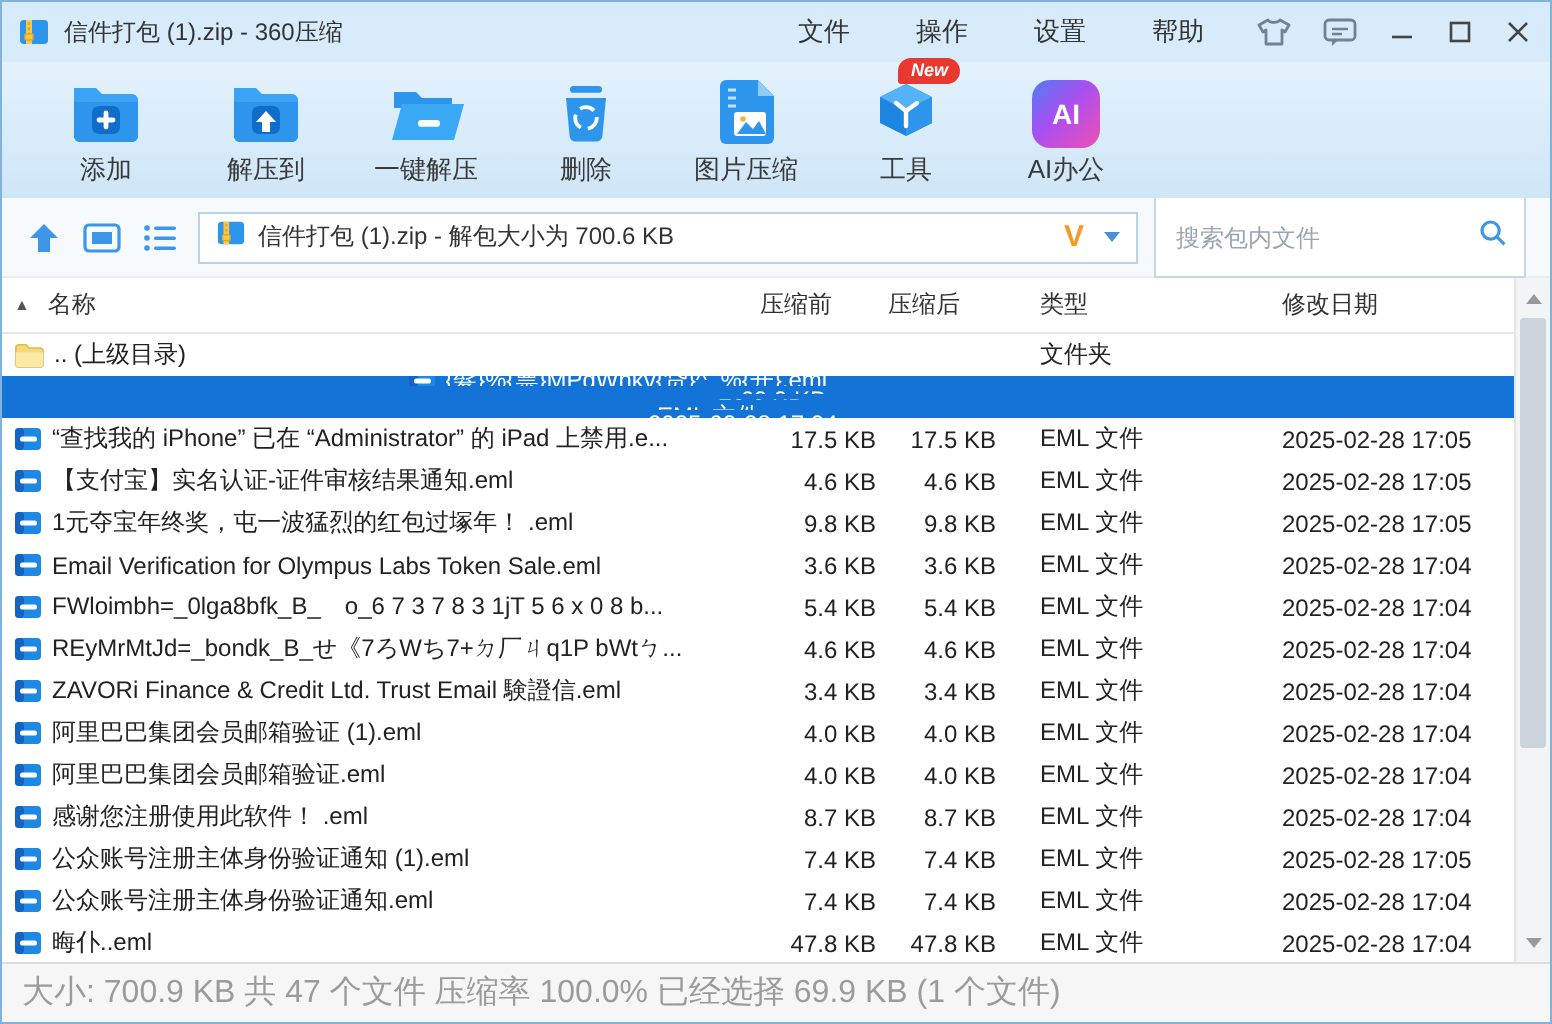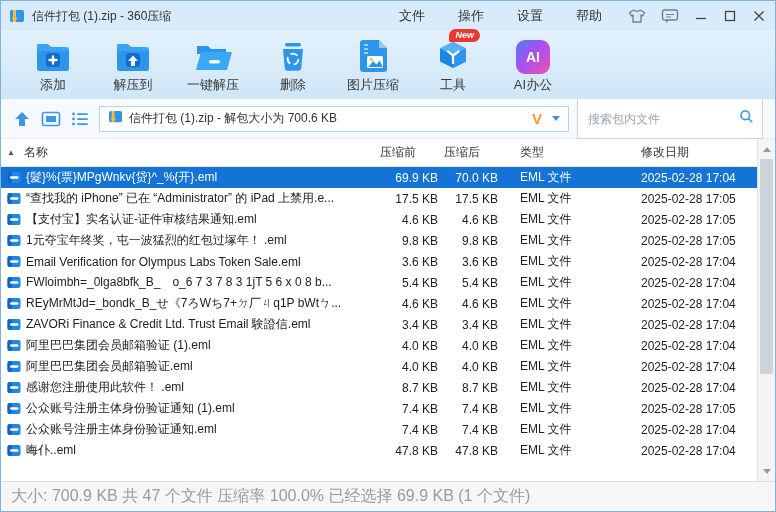--- a/index.html
+++ b/index.html
@@ -43,21 +43,21 @@
   .cell { white-space:nowrap; overflow:hidden; }
   .c-name { width:365px; display:flex; align-items:center; padding-left:6px; gap:5px; }
   .c-before { width:78px; text-align:right; padding-right:6px; }
   .c-after  { width:64px; text-align:right; padding-right:10px; }
   .c-type   { width:127px; padding-left:12px; }
   .c-date   { width:124px; padding-left:6px; }
   .h-before { text-align:left; padding-left:14px; padding-right:0; }
   .sort-arrow { font-size:8px; color:#555; margin-right:4px; }
   .rows { width:758px; }
   .row { display:flex; height:21px; align-items:center; font-size:12px; color:#222; width:758px; cursor:default; }
-  .row.selected { background:#1373d6; color:#fff; }
+  .row.selected { background:#1373d6; color:#fff;flex-direction:column; }
   .ficon { display:flex; align-items:center; flex:none; }
   .fname { overflow:hidden; white-space:nowrap; }
 
   
   .vscroll { position:absolute; top:0; right:0; width:18px; height:342px; background:#f3f4f6; border-left:1px solid #e4e4e4; }
   .scroll-up, .scroll-down { position:absolute; left:0; width:17px; height:16px; display:flex; align-items:center; justify-content:center; }
   .scroll-up { top:2px; } .scroll-down { bottom:2px; }
   .tri-up { width:0; height:0; border-left:4px solid transparent; border-right:4px solid transparent; border-bottom:5px solid #9a9a9a; }
   .tri-down { width:0; height:0; border-left:4px solid transparent; border-right:4px solid transparent; border-top:5px solid #9a9a9a; }
   .scroll-thumb { position:absolute; left:2px; right:2px; top:20px; height:215px; background:#ccd3da; border-radius:2px; }
@@ -249,20 +249,35 @@
       <span class="cell c-name">
         <span class="sort-arrow">▲</span>
         <span>名称</span>
       </span>
       <span class="cell c-before h-before">压缩前</span>
       <span class="cell c-after" style="text-align:left;">压缩后</span>
       <span class="cell c-type">类型</span>
       <span class="cell c-date">修改日期</span>
     </div>
     <div class="rows">
+        <div class="row">
+          <span class="cell c-name">
+            <span class="ficon">
+              <svg width="15" height="14" viewBox="0 0 16 14">
+                <path d="M1 2.5A1.5 1.5 0 0 1 2.5 1h4l1.5 1.7h6A1.5 1.5 0 0 1 15.5 4.2v7.3A1.5 1.5 0 0 1 14 13H2.5A1.5 1.5 0 0 1 1 11.5z" fill="#f6d77a" stroke="#e0b954" stroke-width="0.8"></path>
+                <path d="M1 5h14.5v6.5A1.5 1.5 0 0 1 14 13H2.5A1.5 1.5 0 0 1 1 11.5z" fill="#fbe9a8"></path>
+              </svg>
+            </span>
+            <span class="fname">.. (上级目录)</span>
+          </span>
+          <span class="cell c-before"></span>
+          <span class="cell c-after"></span>
+          <span class="cell c-type">文件夹</span>
+          <span class="cell c-date"></span>
+        </div>
         <div class="row selected">
           <span class="cell c-name">
             <span class="ficon">
               <svg width="14" height="13" viewBox="0 0 14 13">
                 <rect x="0.5" y="1" width="13" height="11" rx="2" fill="#1e88e5"></rect>
                 <rect x="0.5" y="1" width="4.5" height="11" rx="2" fill="#1565c0"></rect>
                 <rect x="3" y="5.2" width="8.5" height="2.6" rx="1.3" fill="#fff"></rect>
               </svg>
             </span>
             <span class="fname">{髮}%{票}MPgWnkv{贷}^_%{开}.eml</span>

